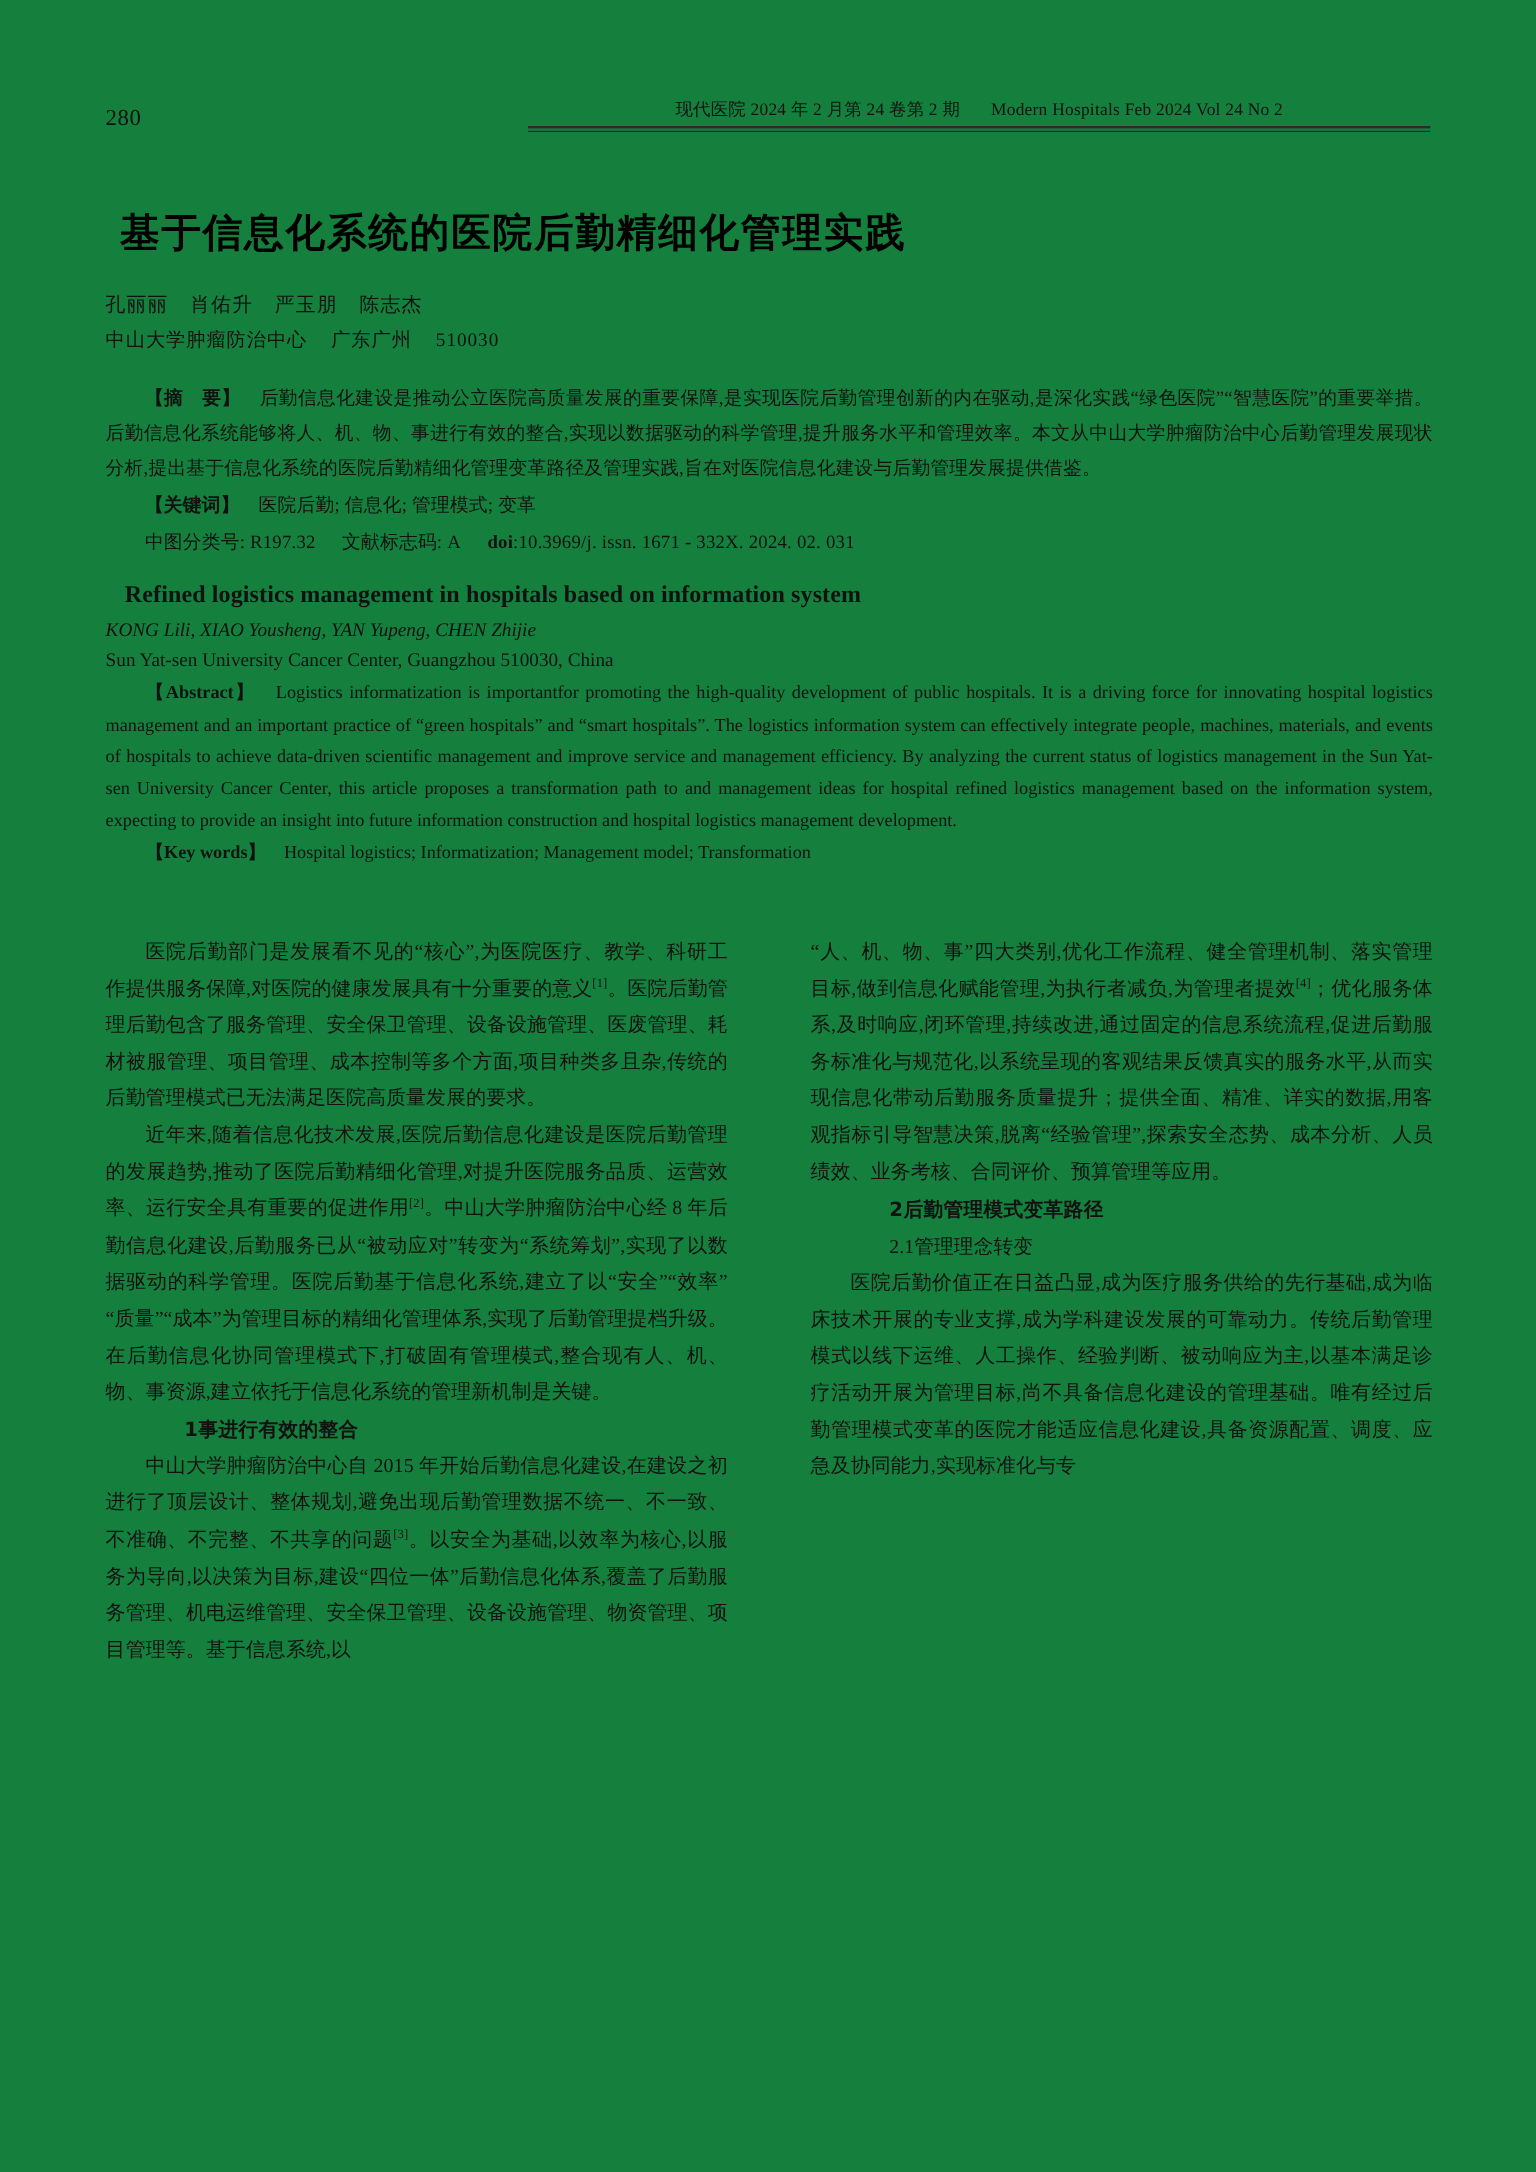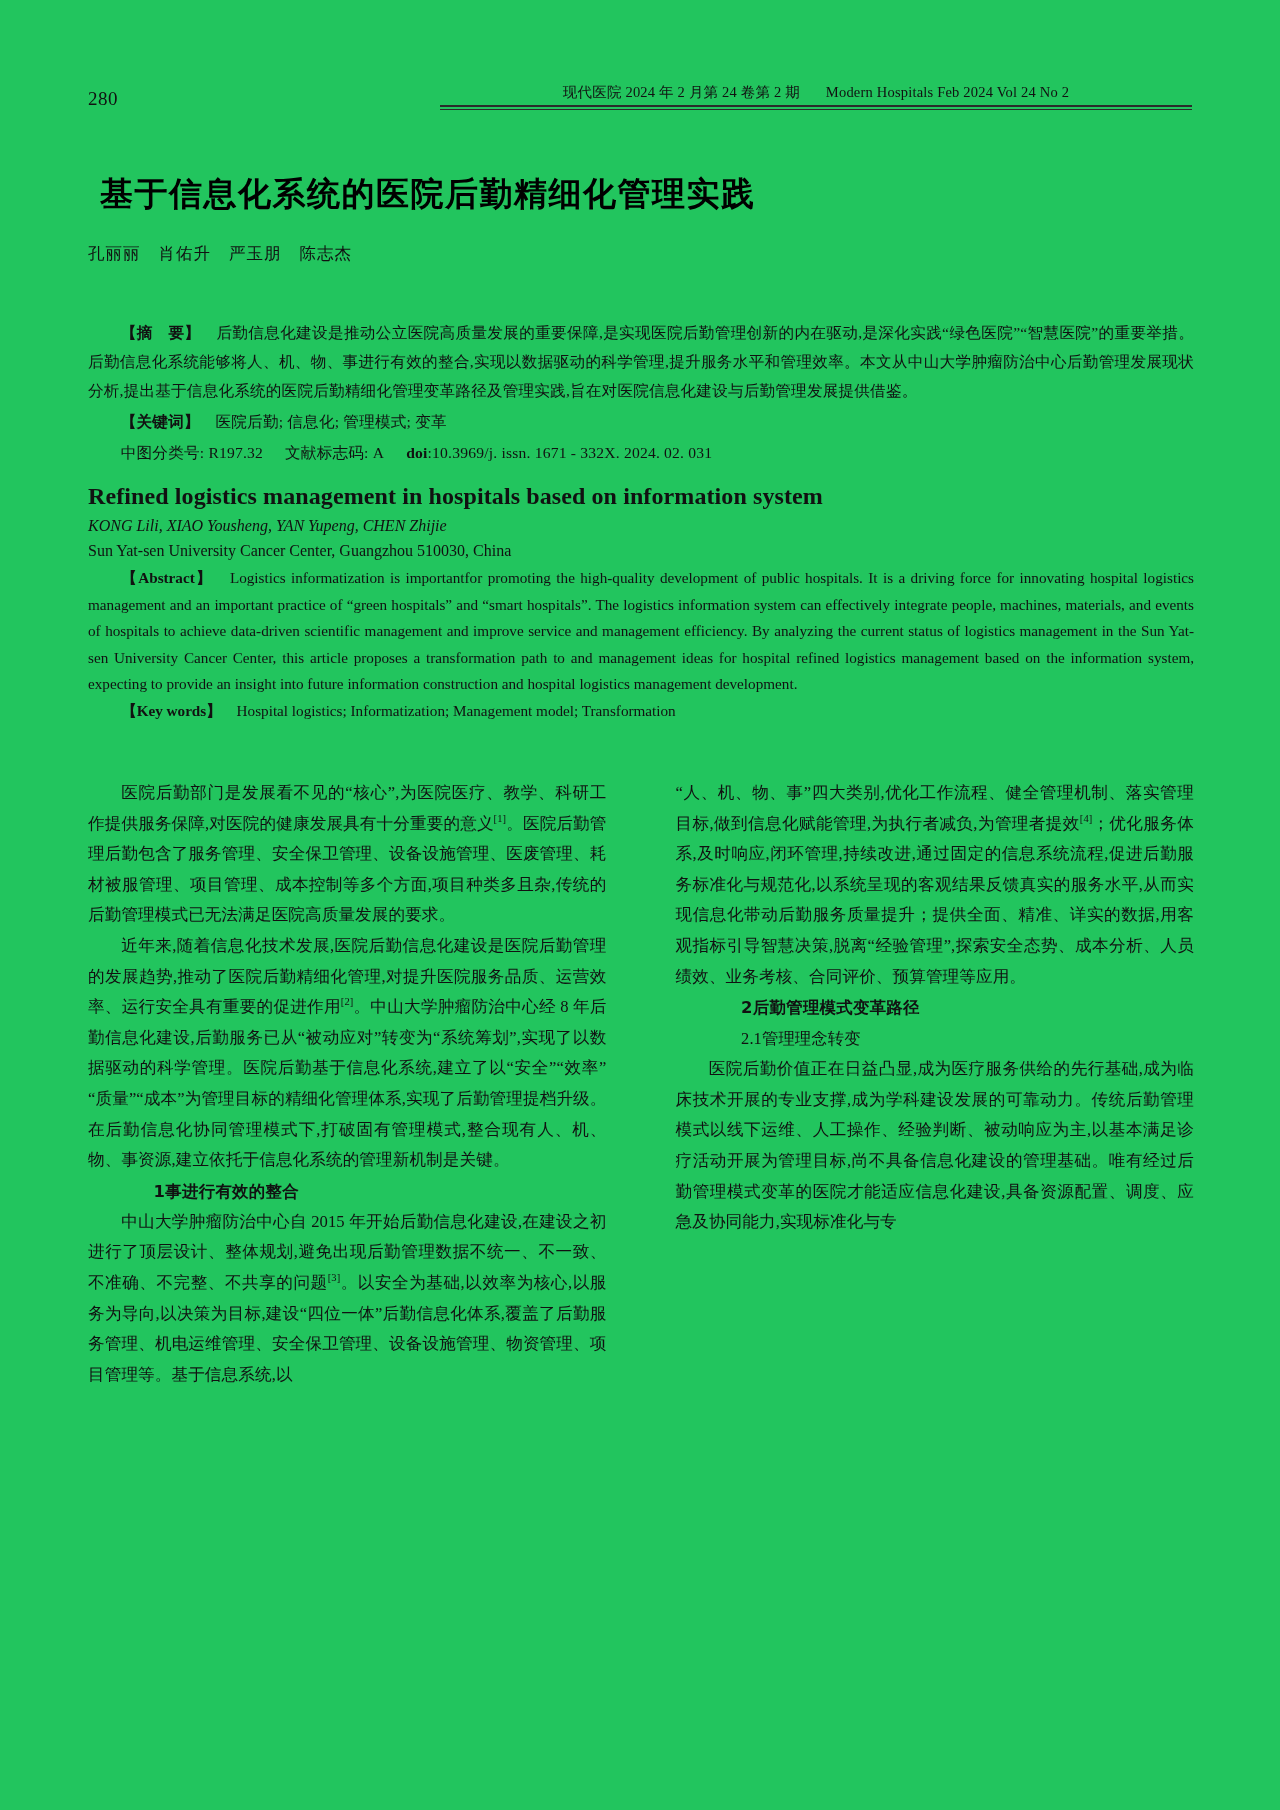--- a/index.html
+++ b/index.html
@@ -10,21 +10,21 @@
   }
   body {
     font-family: "Liberation Serif", "DejaVu Serif", serif;
     color: #111111;
   }
   .page {
     position: relative;
     width: 1280px;
     height: 1810px;
     margin: 0 auto;
-    background: #22c55e;
+    background: #15803d;
     overflow: hidden;
     box-sizing: border-box;
   }
 
   
   .running-head {
     position: absolute;
     left: 88px;
     right: 88px;
     top: 82px;
@@ -126,23 +126,23 @@
     position: absolute;
     left: 88px;
     right: 86px;
     top: 481px;
     font-size: 15.3px;
     line-height: 26.5px;
   }
   .en-title {
     font-family: "Liberation Serif", serif;
     font-weight: 700;
-    font-size: 24px;
+    font-size: 20px;
     line-height: 30px;
-    margin: 0 0 2px 0;
+    margin: 0 0 2px 16px;
     letter-spacing: 0.1px;
   }
   .en-authors {
     font-style: italic;
     font-size: 16px;
     line-height: 25px;
     margin: 0;
   }
   .en-affil {
     font-size: 16px;
@@ -228,20 +228,23 @@
       </div>
       <div class="head-rule"></div>
     </div>
   </div>
 
   <div class="title-block">
     <h1 class="article-title">基于信息化系统的医院后勤精细化管理实践</h1>
     <div class="authors-cn">
       <span>孔丽丽</span><span class="sep"></span><span>肖佑升</span><span class="sep"></span><span>严玉朋</span><span class="sep"></span><span>陈志杰</span>
     </div>
+    <div class="affil-cn">
+      <span>中山大学肿瘤防治中心</span><span class="sep"></span><span>广东广州</span><span class="sep"></span><span>510030</span>
+    </div>
   </div>
 
   <div class="abs-cn">
     <p><span class="lbl">【摘　要】</span>　<span>后勤信息化建设是推动公立医院高质量发展的重要保障,是实现医院后勤管理创新的内在驱动,是深化实践“绿色医院”“智慧医院”的重要举措。后勤信息化系统能够将人、机、物、事进行有效的整合,实现以数据驱动的科学管理,提升服务水平和管理效率。本文从中山大学肿瘤防治中心后勤管理发展现状分析,提出基于信息化系统的医院后勤精细化管理变革路径及管理实践,旨在对医院信息化建设与后勤管理发展提供借鉴。</span></p>
     <p class="kw-cn"><span class="lbl">【关键词】</span>　<span>医院后勤; 信息化; 管理模式; 变革</span></p>
     <p class="clc-cn"><span>中图分类号:</span> <span>R197.32</span><span class="gap"></span><span>文献标志码:</span> <span>A</span><span class="gap"></span><span class="bold-it">doi</span><span>:10.3969/j. issn. 1671 - 332X. 2024. 02. 031</span></p>
   </div>
 
   <div class="en-block">
     <h2 class="en-title">Refined logistics management in hospitals based on information system</h2>

